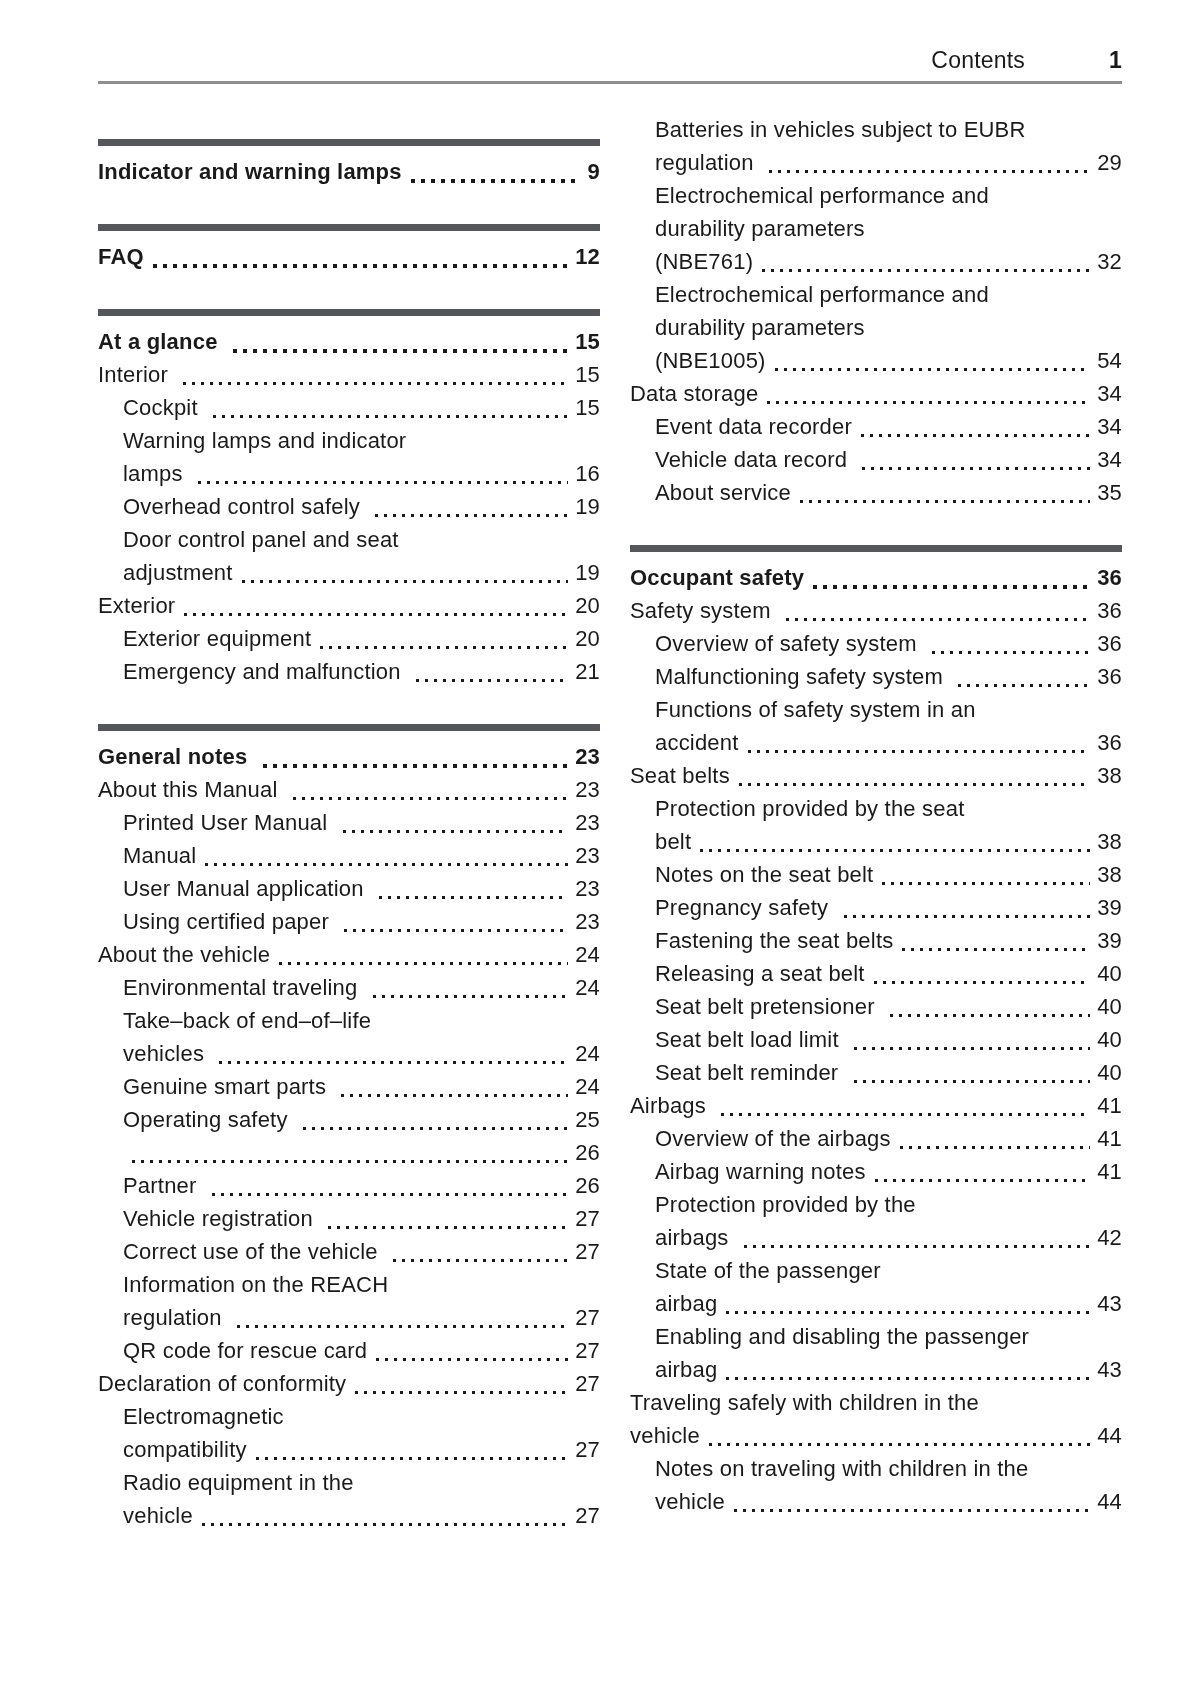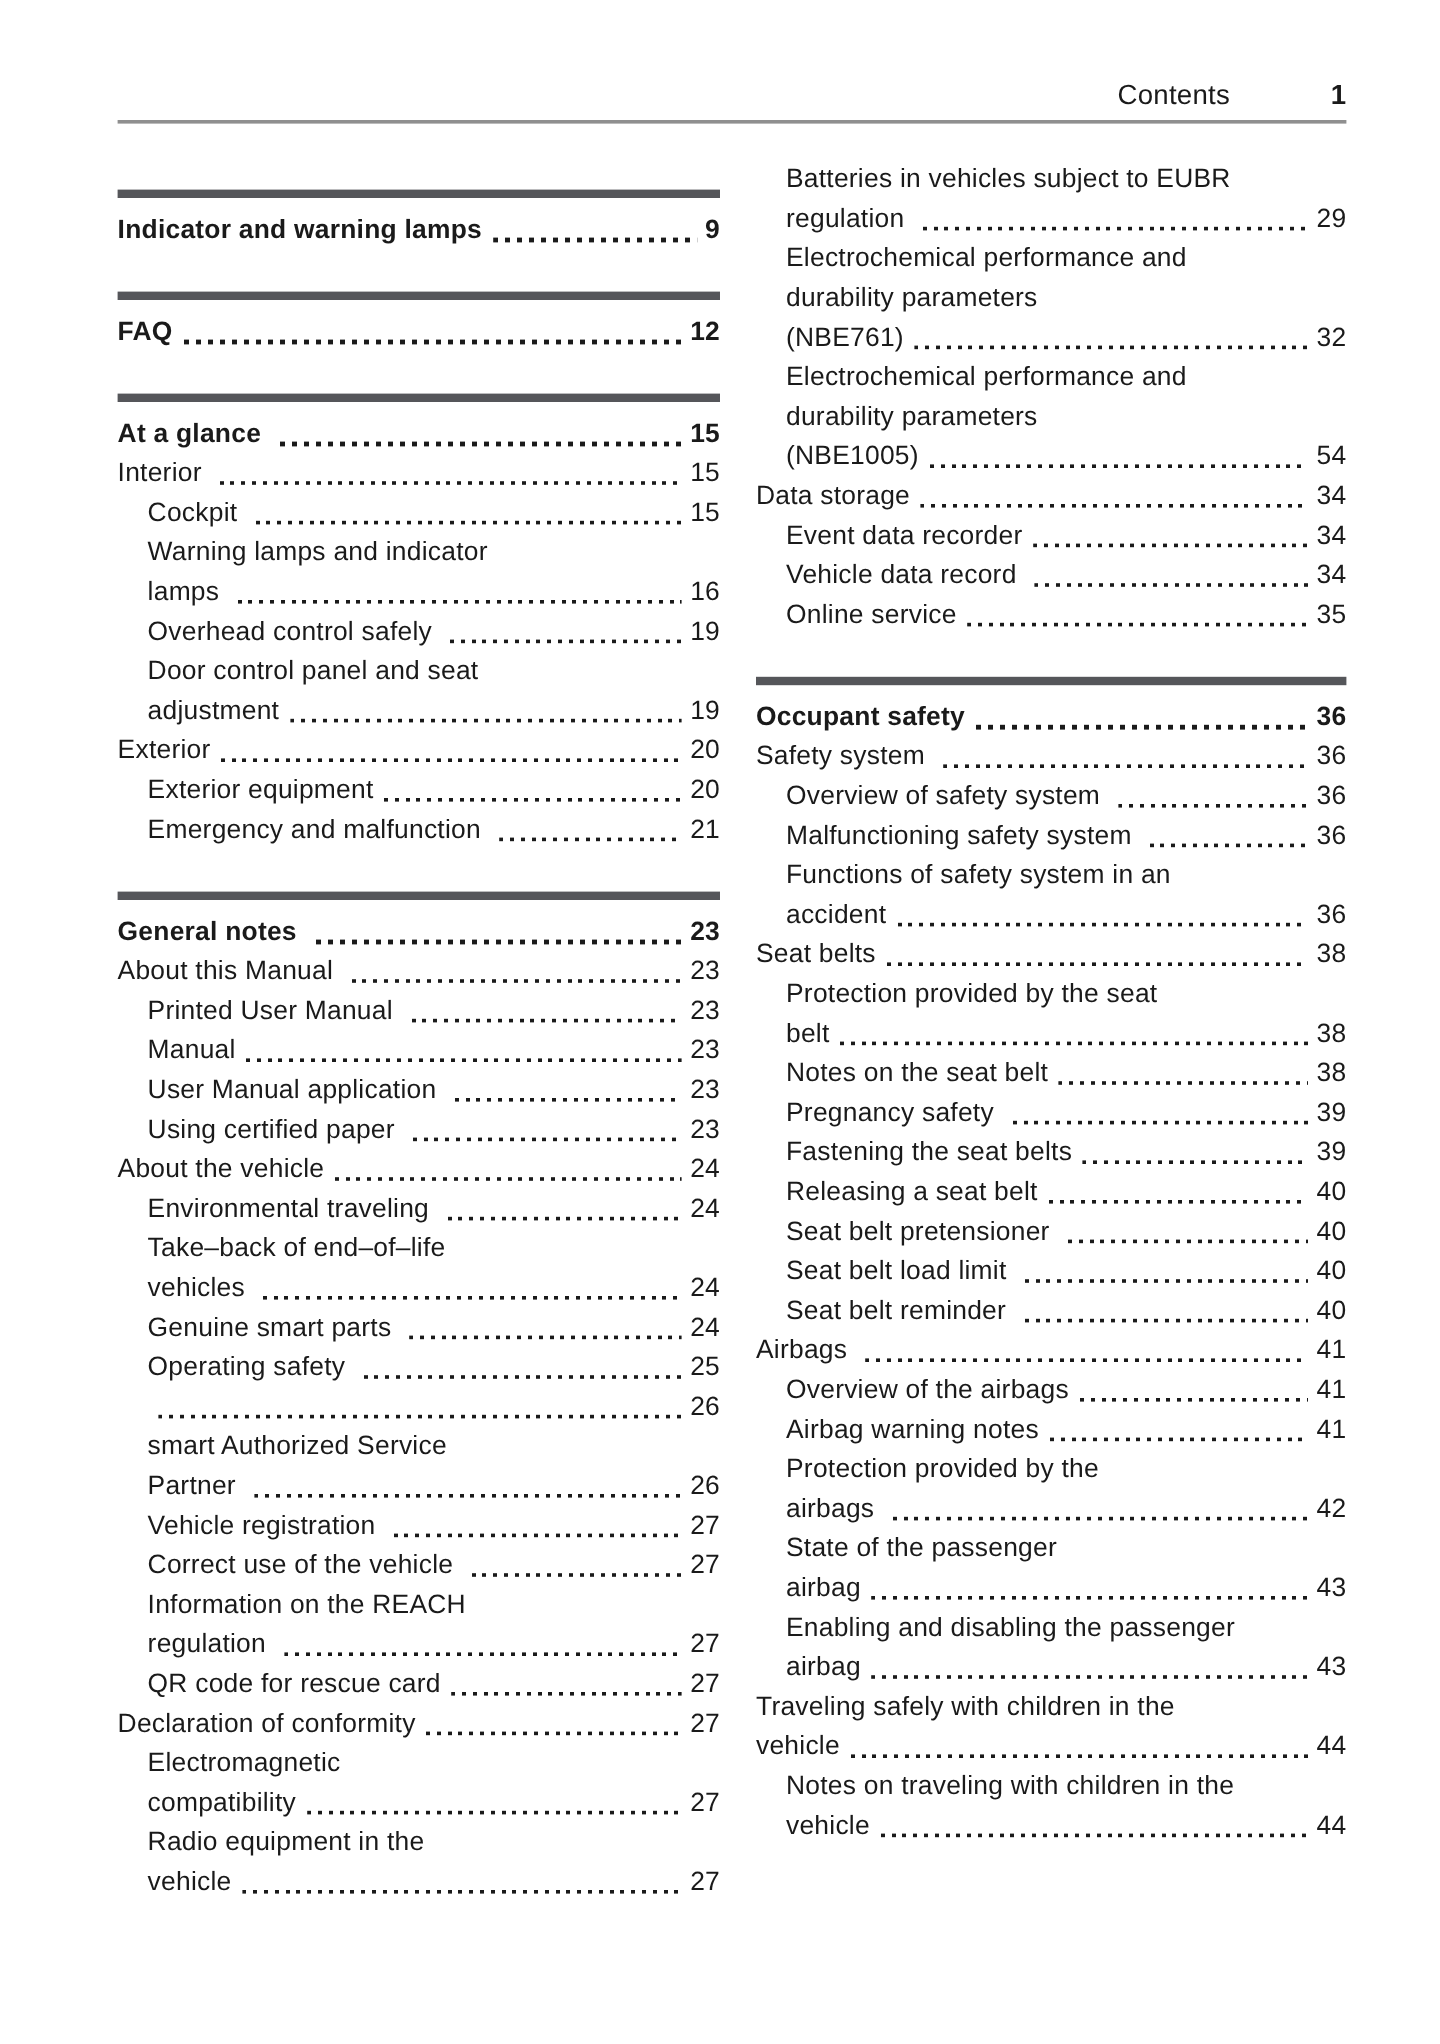--- a/index.html
+++ b/index.html
@@ -16,21 +16,21 @@
   .page{
     position:relative;
     width:1200px;
     height:1703px;
     background:#ffffff;
     padding:0 78px 0 98px;
     overflow:hidden;
   }
   
   .page-header{
-    padding-top:65px;
+    padding-top:46px;
   }
   .header-line{
     display:flex;
     justify-content:flex-end;
     align-items:baseline;
     font-size:23px;
     line-height:28px;
     letter-spacing:.2px;
   }
   .header-title{ font-weight:400; }
@@ -255,21 +255,20 @@
             <span class="pg">25</span>
           </div>
         </div>
         <div class="entry l2">
           <div class="row">
             <span class="leader"></span>
             <span class="pg">26</span>
           </div>
         </div>
         <div class="entry l2">
-          <div class="wrap-line">smart Authorized Service</div>
           <div class="row">
             <span class="lbl">Partner </span>
             <span class="leader"></span>
             <span class="pg">26</span>
           </div>
         </div>
         <div class="entry l2">
           <div class="row">
             <span class="lbl">Vehicle registration </span>
             <span class="leader"></span>
@@ -365,21 +364,21 @@
         </div>
         <div class="entry l2">
           <div class="row">
             <span class="lbl">Vehicle data record </span>
             <span class="leader"></span>
             <span class="pg">34</span>
           </div>
         </div>
         <div class="entry l2">
           <div class="row">
-            <span class="lbl">Online service</span>
+            <span class="lbl">About service</span>
             <span class="leader"></span>
             <span class="pg">35</span>
           </div>
         </div>
         <div class="toc-bar"></div>
         <div class="entry sec">
           <div class="row">
             <span class="lbl">Occupant safety</span>
             <span class="leader"></span>
             <span class="pg">36</span>

